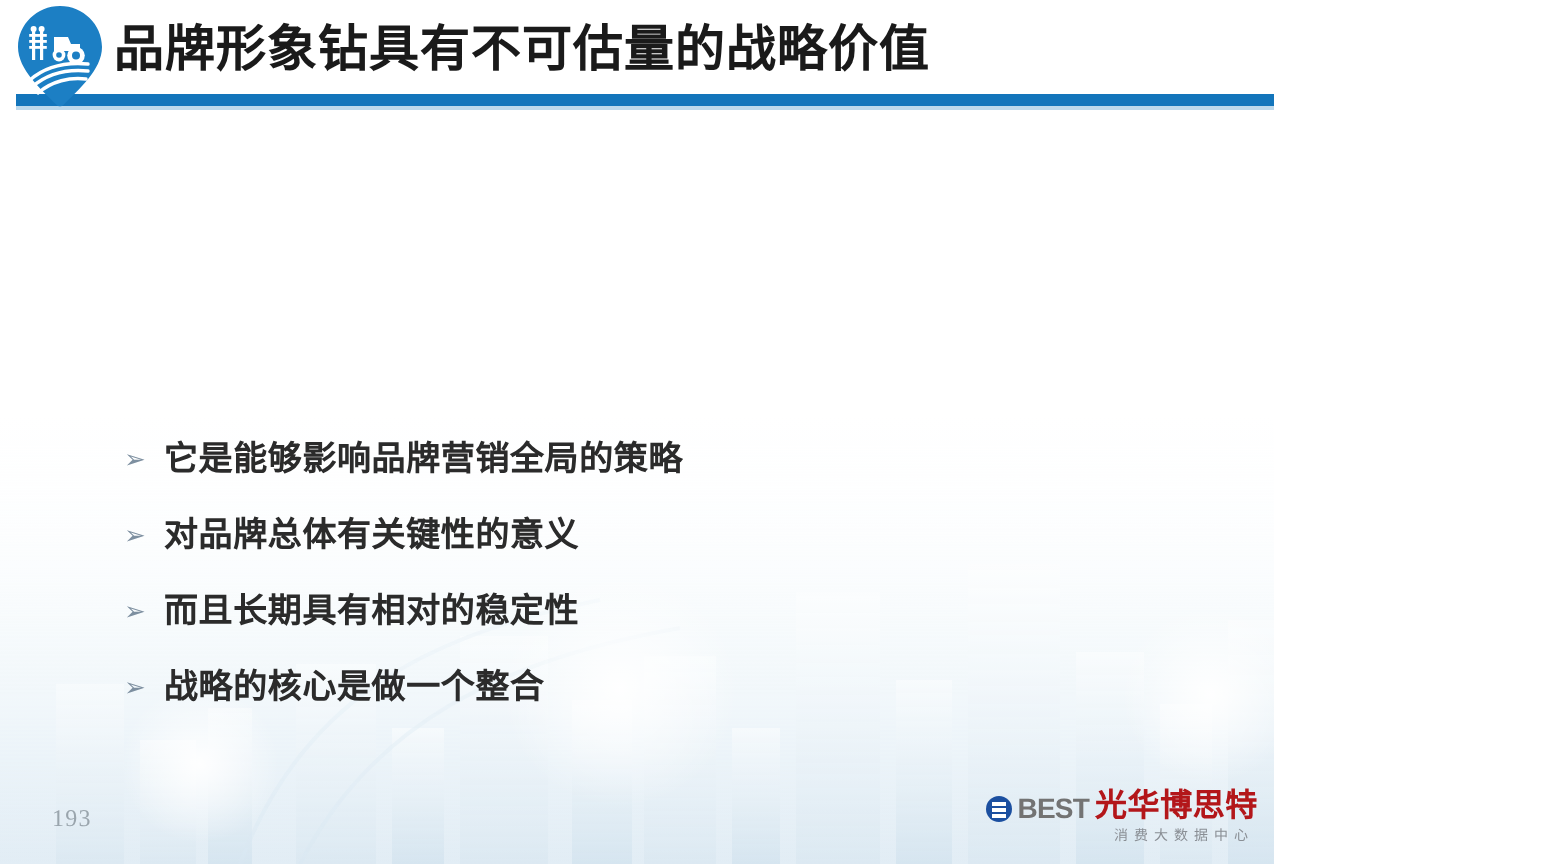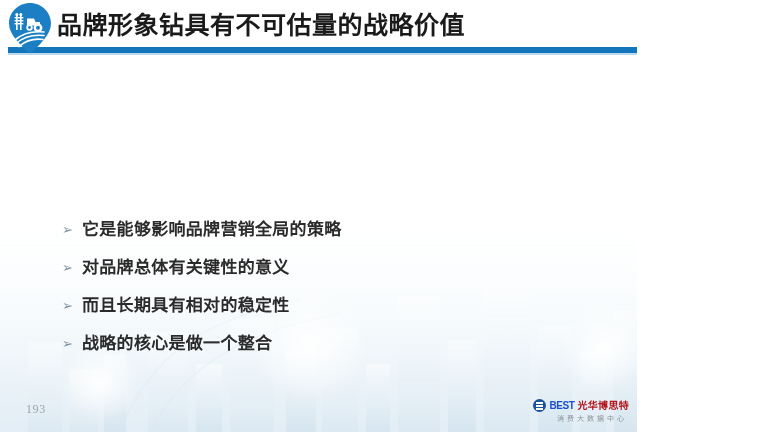--- a/index.html
+++ b/index.html
@@ -180,27 +180,27 @@
   }
   .brand-b::before {
     content: "";
     position: absolute;
     left: 3px; top: 3px;
     width: 7px; height: 2px;
     background: #fff;
     box-shadow: 0 3px 0 #fff, 0 6px 0 #fff;
   }
   .brand-est {
-    font-size: 10px;
-    font-weight: bold;
-    color: #1d4ed8;
+    font-size: 14px;
+    font-weight: bold;
+    color: #737373;
     letter-spacing: -0.4px;
   }
   .brand-cn {
-    font-size: 10px;
+    font-size: 16px;
     font-weight: bold;
     color: #b3161a;
     letter-spacing: 0.3px;
   }
   .brand-sub {
     margin-top: 3px;
     font-size: 7px;
     color: #8a8f95;
     letter-spacing: 3px;
     padding-right: 2px;

